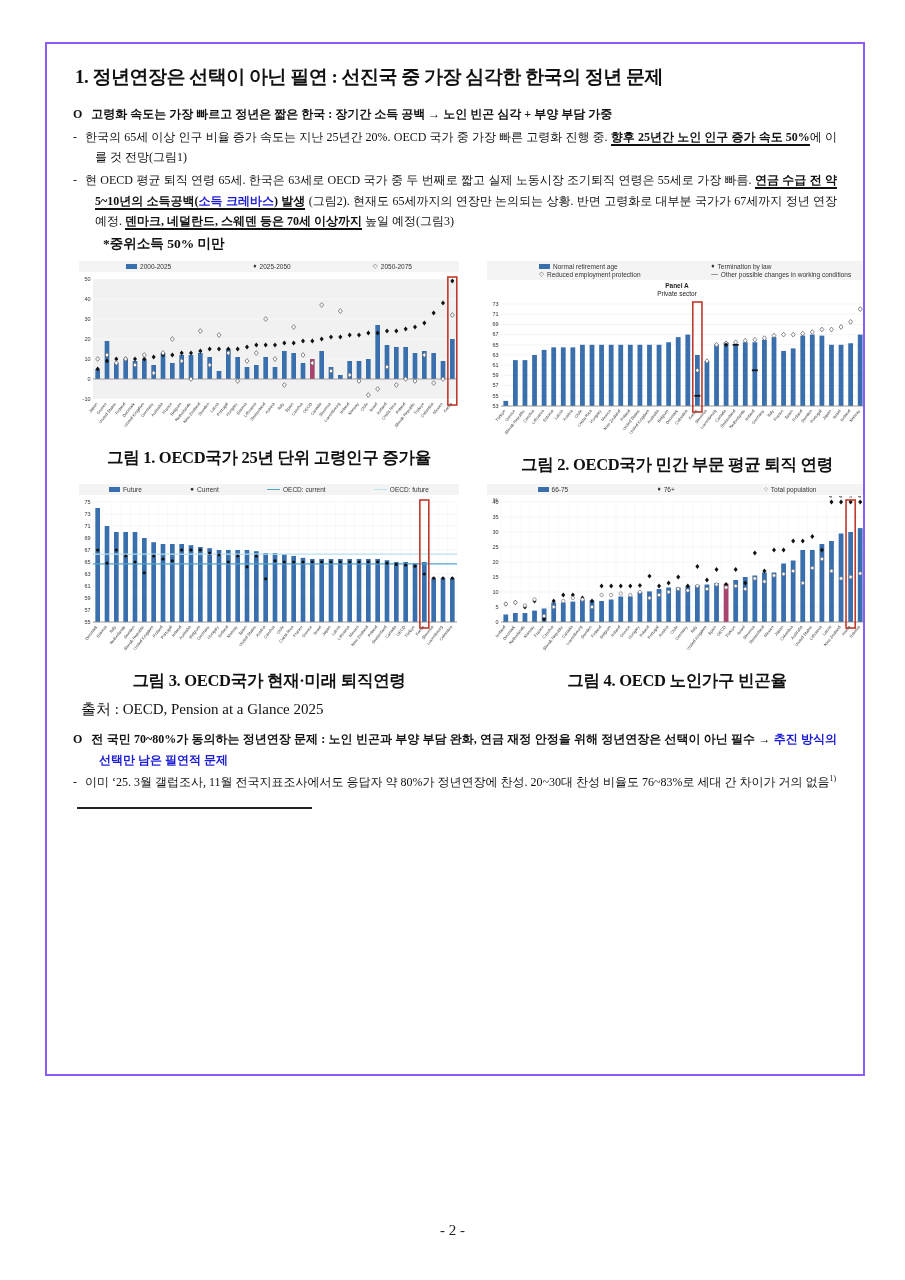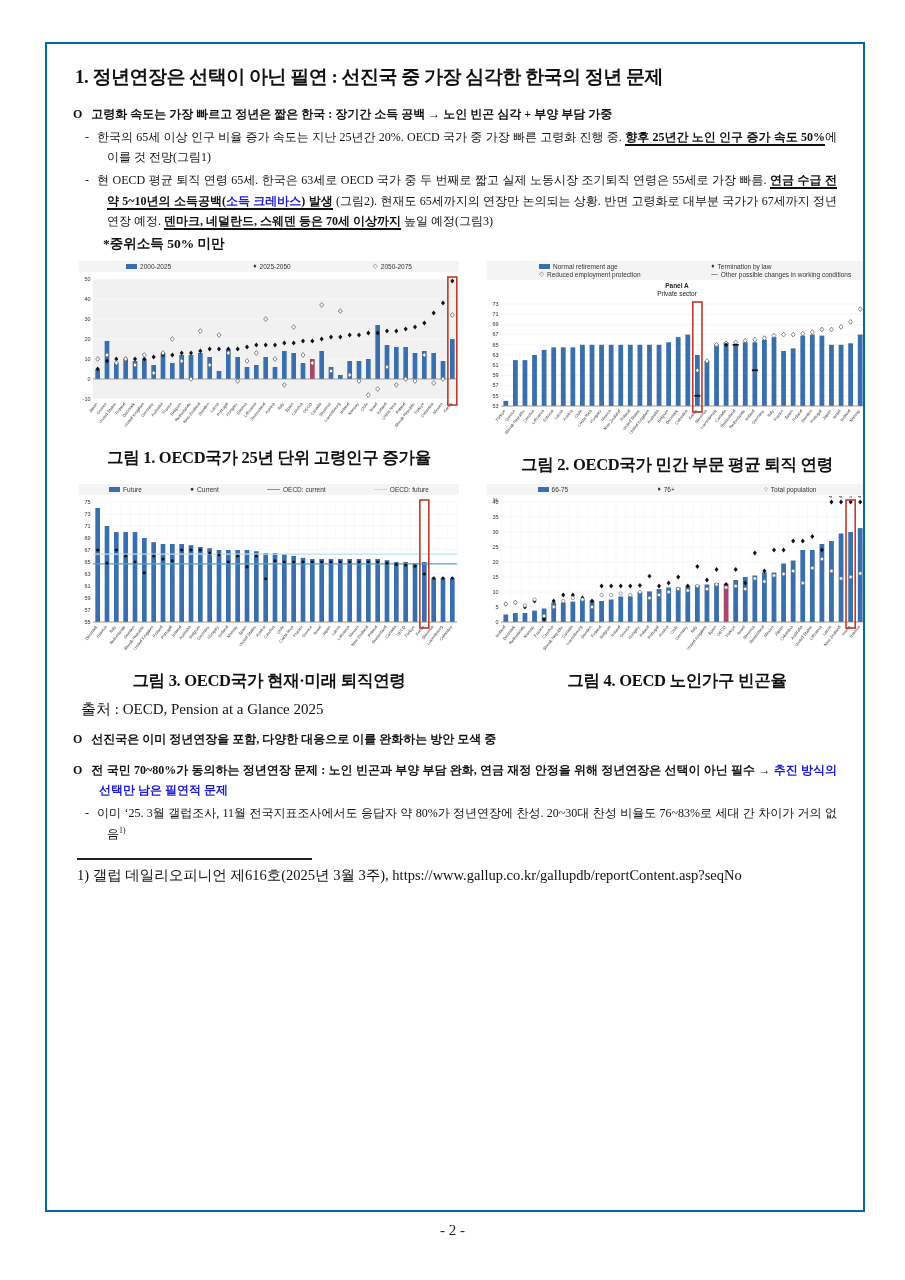--- a/index.html
+++ b/index.html
@@ -1,22 +1,22 @@
 <!DOCTYPE html>
 <html><head>
 <meta charset="utf-8">
 <style>
   html,body{margin:0;padding:0;background:#ffffff;}
   body{width:905px;height:1280px;position:relative;font-family:"Liberation Serif","DejaVu Serif",serif;color:#111;}
-  .frame{position:absolute;left:45px;top:42px;width:820px;height:1170px;border:2px solid #0369a1;box-sizing:border-box;padding:16px 26px 8px 26px;overflow:hidden;}
+  .frame{position:absolute;left:45px;top:42px;width:820px;height:1034px;border:2px solid #8b5cf6;box-sizing:border-box;padding:16px 26px 8px 26px;overflow:hidden;}
   .doc-title{font-size:19px;font-weight:bold;letter-spacing:-0.5px;margin:4px 0 14px 2px;}
   .para{font-size:12px;line-height:1.72;text-align:justify;margin:0;}
   .head{font-weight:bold;padding-left:26px;text-indent:-26px;margin-top:10px;}
   .blt{margin-right:9px;font-weight:bold;}
-  .sub{margin-left:12px;padding-left:22px;text-indent:-22px;margin-top:2px;}
+  .sub{padding-left:22px;text-indent:-22px;margin-top:2px;}
   .sub .blt{font-weight:normal;margin-right:8px;}
   .bu{font-weight:bold;border-bottom:2.5px solid #111;}
   .blue{color:#1b1bd6;}
   .sup{vertical-align:super;font-size:0.65em;}
   .note{font-size:13.5px;font-weight:bold;margin:3px 0 0 30px;}
   .figs{display:grid;grid-template-columns:1fr 1fr;column-gap:16px;margin-top:8px;}
   .figure{display:flex;flex-direction:column;align-items:center;}
   .chart{width:392px;}
   .leg{display:flex;justify-content:space-around;align-items:center;background:#f4f4f4;padding:2px 6px;margin:0 6px 1px 6px;font:6.5px "Liberation Sans",sans-serif;color:#333;}
   .leg2{display:grid;grid-template-columns:1.15fr 1fr;justify-items:start;row-gap:1px;padding-left:52px;}
@@ -818,23 +818,21 @@
             <text x="360.0526315789474" y="131" font-size="4.2" fill="#444" text-anchor="end" transform="rotate(-52 360.0526315789474 131)" font-family="Liberation Sans, sans-serif">New Zealand</text>
             <text x="369.63157894736844" y="131" font-size="4.2" fill="#444" text-anchor="end" transform="rotate(-52 369.63157894736844 131)" font-family="Liberation Sans, sans-serif">Korea</text>
             <text x="379.2105263157895" y="131" font-size="4.2" fill="#444" text-anchor="end" transform="rotate(-52 379.2105263157895 131)" font-family="Liberation Sans, sans-serif">Estonia</text>
           </svg></div>
       <div class="caption">그림 4. OECD 노인가구 빈곤율</div>
     </div>
   </div>
 
   <div class="source">출처 : OECD, Pension at a Glance 2025</div>
 
-  <p class="para head"><span class="blt">O</span><span><span>선진국은 이미 정년연장을 포함, 다양한 대응으로 이를 완화하는 방안 모색 중</span></span></p>
 
   <p class="para head"><span class="blt">O</span><span><span>전 국민 70~80%가 동의하는 정년연장 문제 : 노인 빈곤과 부양 부담 완화, 연금 재정 안정을 위해 정년연장은 선택이 아닌 필수 → </span><span class="blue">추진 방식의 선택만 남은 필연적 문제</span></span></p>
   <p class="para sub"><span class="blt">-</span><span><span>이미 ‘25. 3월 갤럽조사, 11월 전국지표조사에서도 응답자 약 80%가 정년연장에 찬성. 20~30대 찬성 비율도 76~83%로 세대 간 차이가 거의 없음</span><span class="sup">1)</span></span></p>
 
   <div class="fn-rule"></div>
-  <div class="footnote">1) 갤럽 데일리오피니언 제616호(2025년 3월 3주), https://www.gallup.co.kr/gallupdb/reportContent.asp?seqNo</div>
 
 </div>
 
 <div class="pageno">- 2 -</div>
 
 </body></html>

